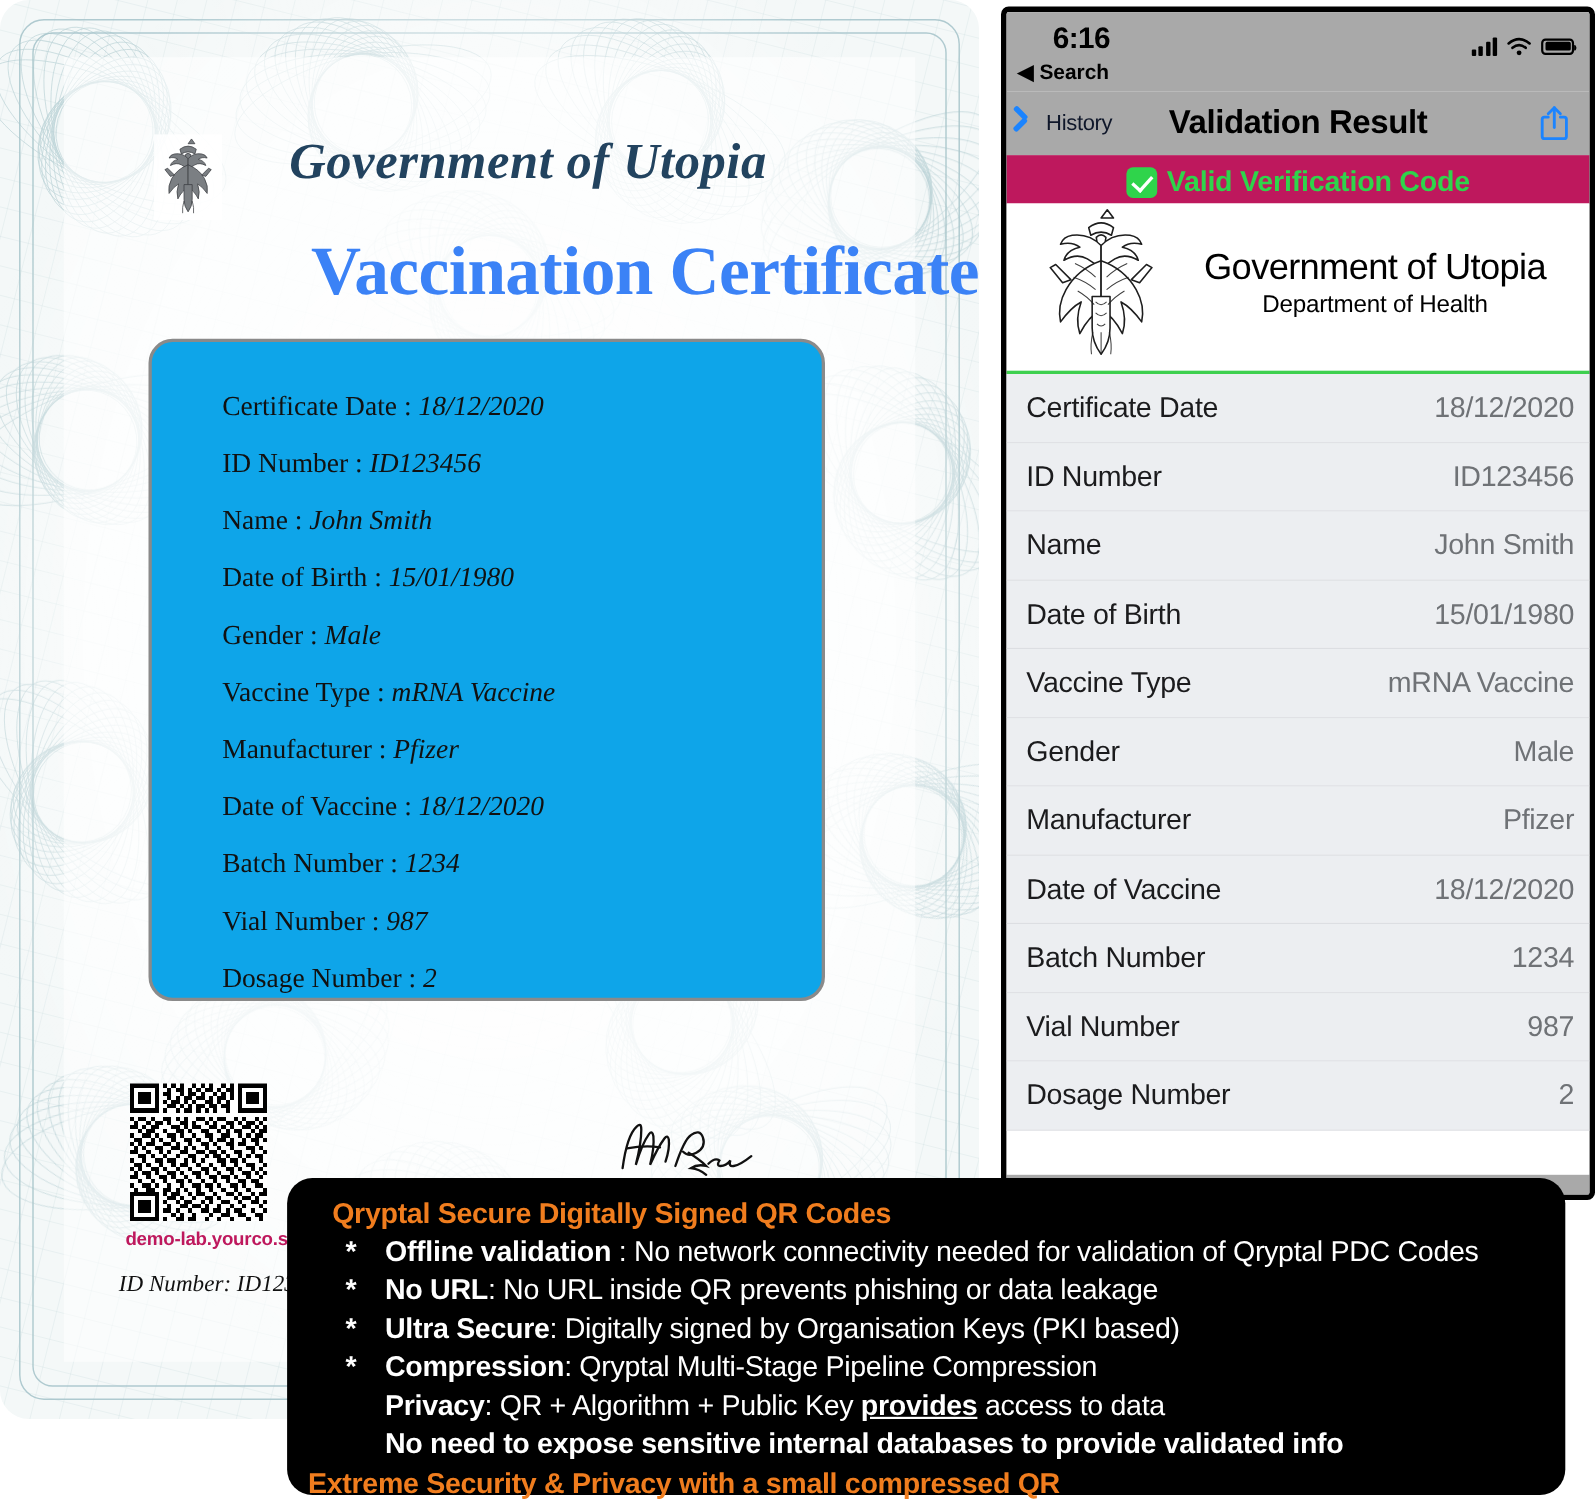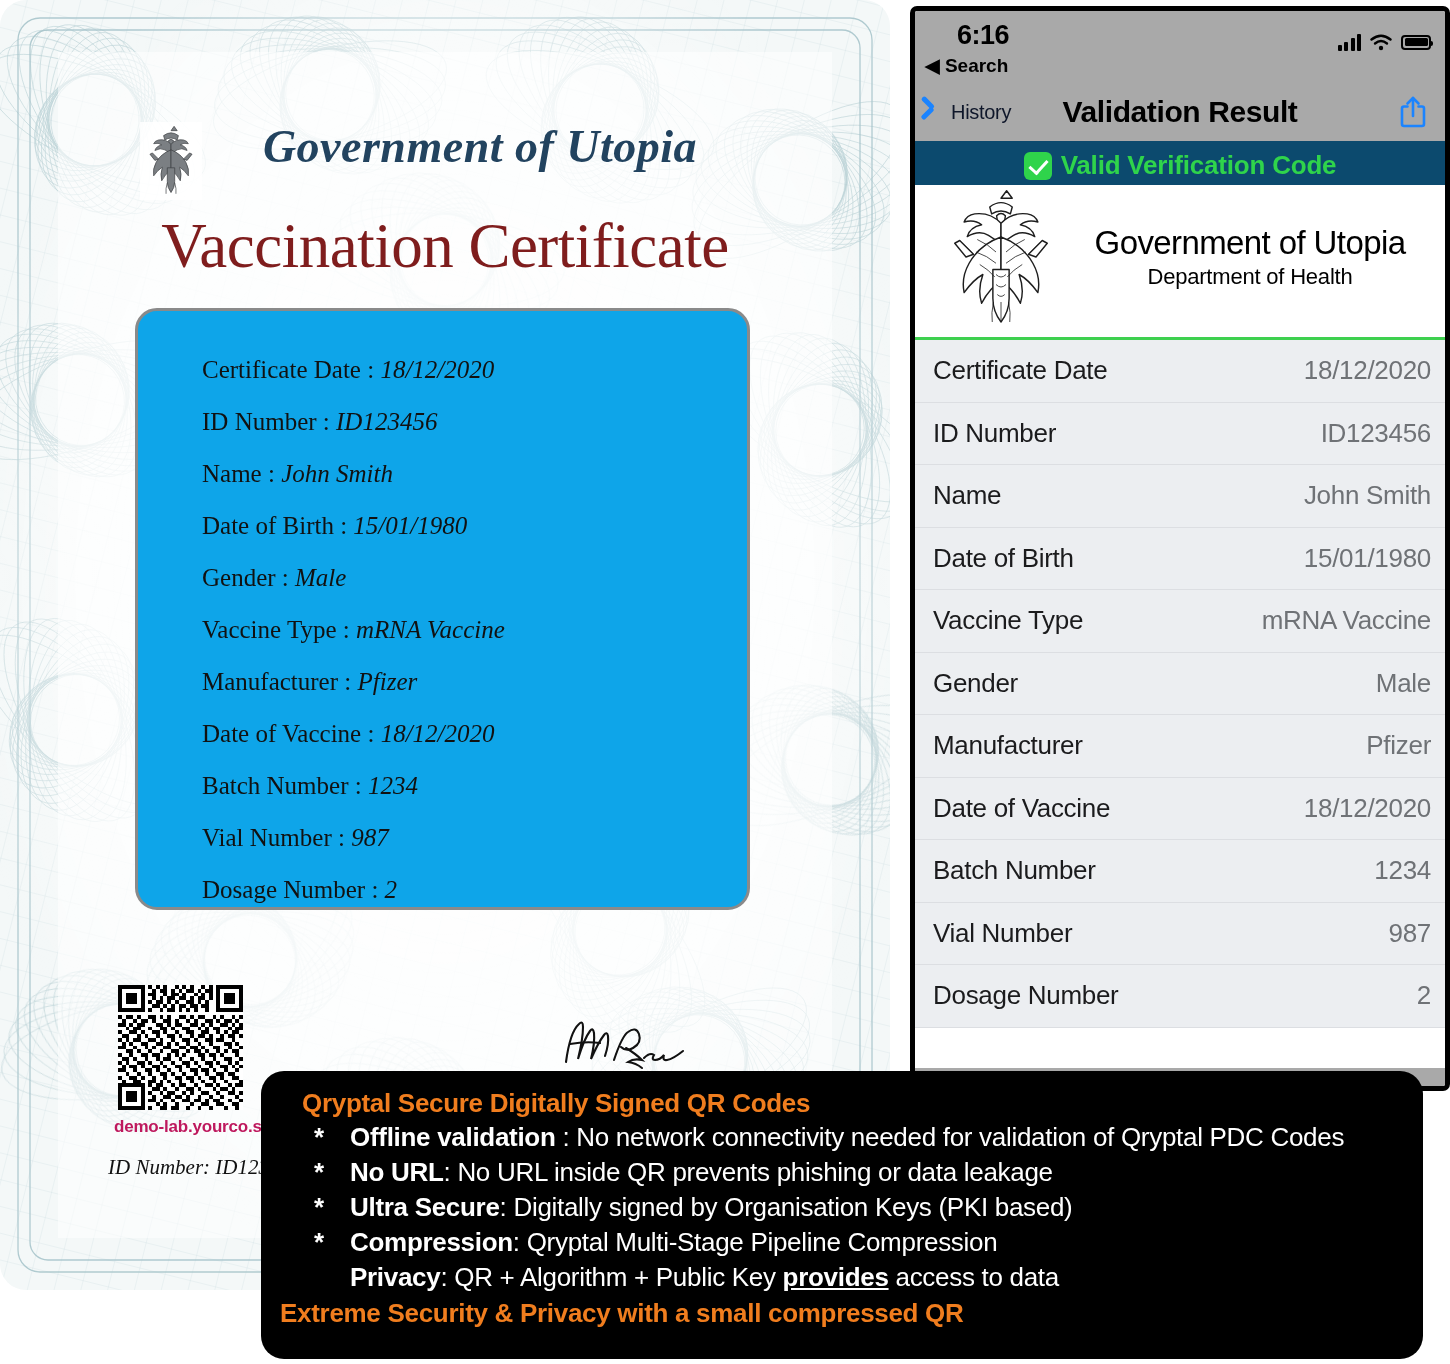--- a/index.html
+++ b/index.html
@@ -30,23 +30,23 @@
     position: absolute; left: 140px; top: 122px; width: 62px; height: 78px;
   }
   .cert-org {
     font-family: "Liberation Serif", serif;
     font-style: italic; font-weight: bold;
     font-size: 46px; color: #22435f;
     letter-spacing: 0.5px;
     padding-left: 70px;
   }
   .cert-title {
-    position: absolute; left: 0; top: 210px; width: 890px; text-align: center;
+    position: absolute; left: 0; top: 210px; width: 890px; text-align: right;
     font-family: "Liberation Serif", serif;
-    font-weight: normal; font-size: 63px; color: #7f1d1d;
+    font-weight: bold; font-size: 63px; color: #3b82f6;
     letter-spacing: -0.5px;
   }
 
   .cert-box {
     position: absolute; left: 135px; top: 308px; width: 615px; height: 602px;
     background: #0ea5e9;
     border: 3px solid #8a8a8a;
     border-radius: 22px;
   }
   .cert-fields { padding: 33px 0 0 64px; }
@@ -123,21 +123,21 @@
   }
   .chev-left::before { top: 5px; transform: rotate(135deg); transform-origin: left center; }
   .chev-left::after  { top: 5px; transform: rotate(-135deg); transform-origin: left center; }
   .nav-title {
     width: 100%; text-align: center;
     font-size: 30px; font-weight: bold; color: #000; letter-spacing: -0.4px;
   }
   .nav-share { position: absolute; right: 18px; width: 28px; height: 34px; }
 
   .valid-banner {
-    background: #0c4a6e; padding: 9px 0 4px;
+    background: #be185d; padding: 9px 0 4px;
     display: flex; align-items: center; justify-content: center; gap: 9px;
   }
   .check-badge {
     width: 28px; height: 28px; background: #2fd44b; border-radius: 6px;
     position: relative; flex: none;
   }
   .check-badge::after {
     content:""; position:absolute; left:9px; top:4px; width:8px; height:15px;
     border: 3.5px solid #fff; border-top: 0; border-left: 0;
     transform: rotate(42deg);
@@ -496,16 +496,19 @@
     <div class="ov-title">Qryptal Secure Digitally Signed QR Codes</div>
     <div id="ov-bullets">
         <div class="ov-line"><span class="star">*</span><b>Offline validation</b><span> : No network connectivity needed for validation of Qryptal PDC Codes</span></div>
         <div class="ov-line"><span class="star">*</span><b>No URL</b><span>: No URL inside QR prevents phishing or data leakage</span></div>
         <div class="ov-line"><span class="star">*</span><b>Ultra Secure</b><span>: Digitally signed by Organisation Keys (PKI based)</span></div>
         <div class="ov-line"><span class="star">*</span><b>Compression</b><span>: Qryptal Multi-Stage Pipeline Compression</span></div>
       </div>
     <div class="ov-line">
       <span class="ind"></span><b>Privacy</b><span>: QR + Algorithm + Public Key </span><u>provides</u><span> access to data</span>
     </div>
+    <div class="ov-line ov-allbold">
+      <span class="ind"></span><span>No need to expose sensitive internal databases to provide validated info</span>
+    </div>
     <div class="ov-footer">Extreme Security &amp; Privacy with a small compressed QR</div>
   </div>
 
 </div>
 
 </body></html>

